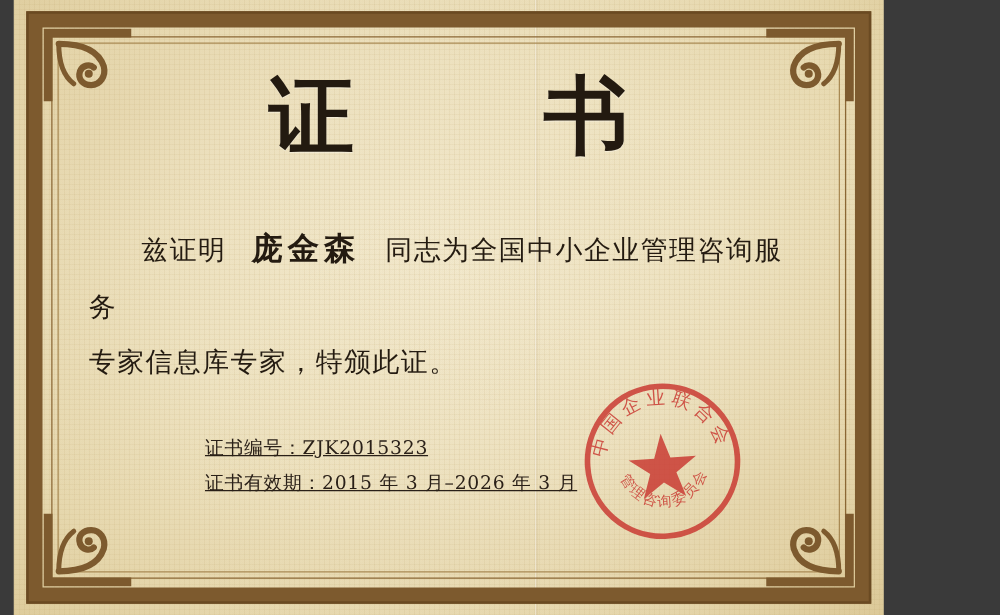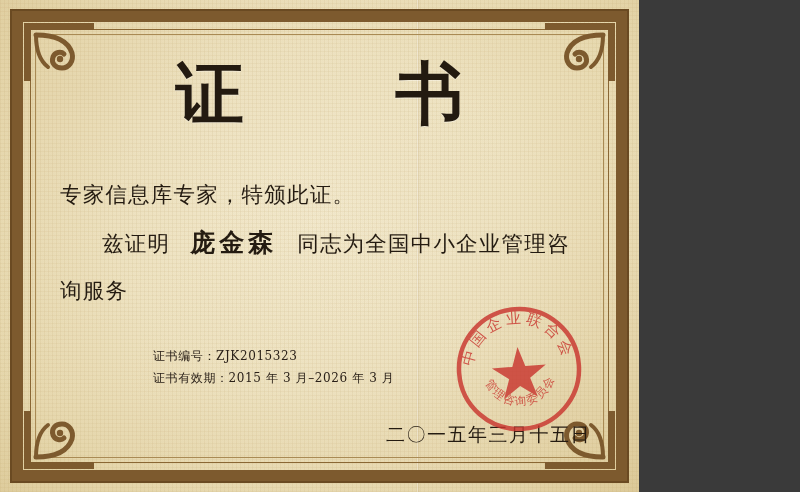--- a/index.html
+++ b/index.html
@@ -5,28 +5,29 @@
   html, body {
     margin: 0;
     padding: 0;
     background: #3a3a3a;
   }
   body {
     font-family: "Liberation Serif", serif;
   }
   #certificate {
     position: relative;
-    width: 639px;
+    width: 696px;
     height: 492px;
     overflow: hidden;
     background:
       
       repeating-linear-gradient(90deg, rgba(180,150,90,0.10) 0px, rgba(180,150,90,0.10) 1px, rgba(255,255,255,0) 1px, rgba(255,255,255,0) 4px),
       repeating-linear-gradient(0deg, rgba(180,150,90,0.09) 0px, rgba(180,150,90,0.09) 1px, rgba(255,255,255,0) 1px, rgba(255,255,255,0) 4px),
       radial-gradient(ellipse at 50% 45%, #f7f0d8 0%, #f2e9cb 45%, #e9dcb4 78%, #dfce9f 100%);
+    margin-left: 11px;
   }
   
   #paper-grain {
     position: absolute;
     inset: 0;
     background:
       radial-gradient(ellipse at 12% 18%, rgba(200,170,110,0.18), rgba(0,0,0,0) 55%),
       radial-gradient(ellipse at 88% 82%, rgba(200,170,110,0.20), rgba(0,0,0,0) 55%),
       radial-gradient(ellipse at 78% 10%, rgba(210,185,130,0.14), rgba(0,0,0,0) 50%),
       radial-gradient(ellipse at 20% 90%, rgba(210,185,130,0.16), rgba(0,0,0,0) 50%);
@@ -113,23 +114,24 @@
   .name {
     font-size: 25px;
     font-weight: 700;
     letter-spacing: 4px;
     margin: 0 12px;
   }
   .meta {
     margin: 32px 0 0 105px;
     color: #2a2018;
     font-family: "DejaVu Serif", "Liberation Serif", serif;
-    font-size: 12px;
+    font-size: 15px;
     line-height: 1.85;
     letter-spacing: 0.6px;
+    text-decoration: underline;
   }
   .date {
     position: absolute;
     right: 48px;
     bottom: 44px;
     color: #241b11;
     font-family: "DejaVu Serif", "Liberation Serif", serif;
     font-size: 19px;
     letter-spacing: 1.5px;
   }
@@ -189,35 +191,34 @@
       <path d="M14 14 C14 30 18 40 26 46" fill="none" stroke="currentColor" stroke-width="4" stroke-linecap="round"></path>
       <circle cx="38" cy="38" r="3.2" fill="currentColor"></circle>
     </svg>
   </div>
 
   <div class="content">
 
     <div class="title">证 书</div>
 
     <div class="body-text">
-      <div>专家信息库专家，特颁此证。</div>
       <div>
         <span class="lead">兹证明</span>
         <span class="name">庞金森</span>
         <span>同志为全国中小企业管理咨询服务</span>
       </div>
+      <div>专家信息库专家，特颁此证。</div>
     </div>
 
     <div class="meta">
       <div>证书编号：ZJK2015323</div>
       <div>证书有效期：2015 年 3 月–2026 年 3 月</div>
     </div>
   </div>
 
-  <div class="date">二〇一五年三月十五日</div>
 
   <div class="seal">
     <svg viewBox="0 0 128 128" aria-hidden="true">
       <defs>
         <path id="outerArc" d="M 18,64 A 46,46 0 1 1 110,64"></path>
         <path id="innerArc" d="M 28,64 A 36,36 0 0 0 100,64"></path>
       </defs>
       <circle cx="64" cy="64" r="60" fill="none" stroke="#c9362f" stroke-width="4.5"></circle>
       <text font-family="'DejaVu Serif','Liberation Serif',serif" font-size="15" fill="#c9362f" letter-spacing="4">
         <textPath href="#outerArc" startOffset="50%" text-anchor="middle">中国企业联合会</textPath>

